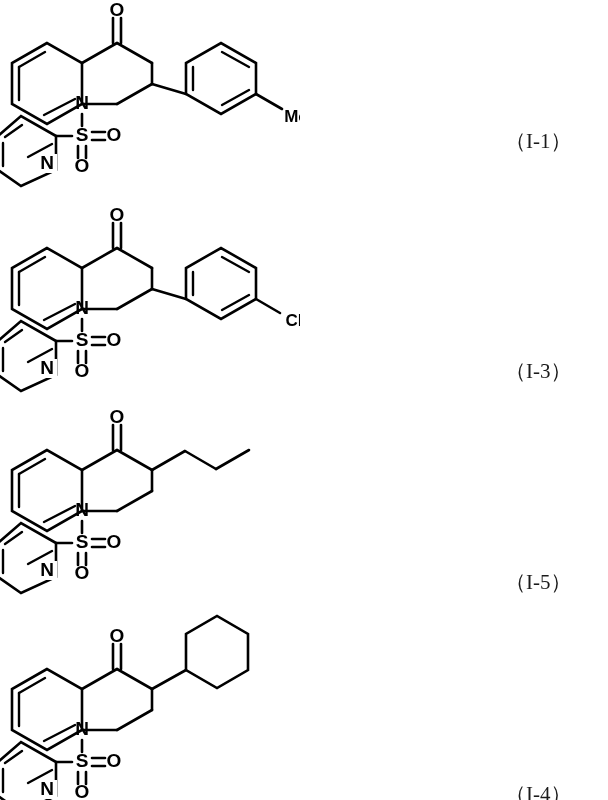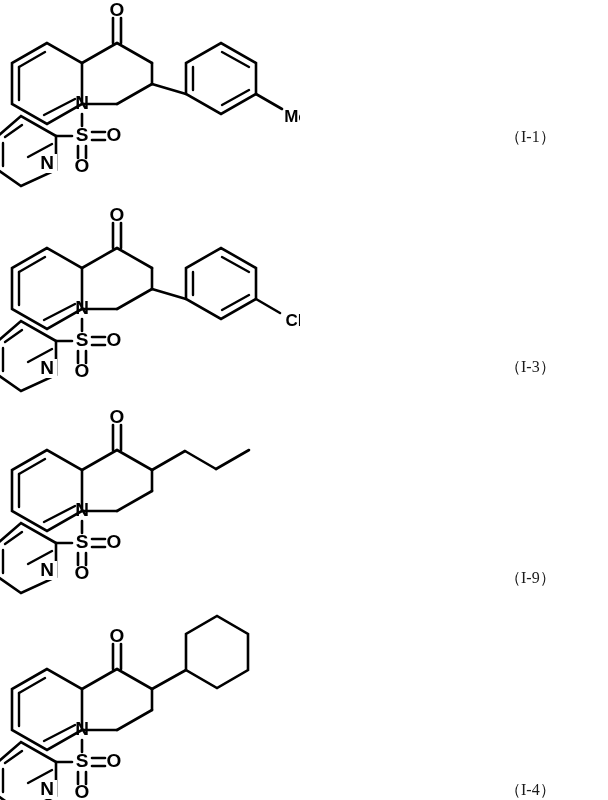--- a/index.html
+++ b/index.html
@@ -28,21 +28,21 @@
   }
   .struct-svg {
     position: absolute;
     left: 0;
     top: 0;
     display: block;
   }
   .cmpd-label {
     position: absolute;
     font-family: "Liberation Serif", serif;
-    font-size: 16px;
+    font-size: 21px;
     color: #1a1a1a;
     white-space: nowrap;
     letter-spacing: 0px;
   }
   
   svg text {
     font-family: "Liberation Sans", sans-serif;
     font-weight: bold;
     fill: #000000;
   }
@@ -205,21 +205,21 @@
       <line class="bond-thin" x1="52" y1="141" x2="28" y2="154"></line>
       <line class="bond-thin" x1="22" y1="122" x2="5" y2="134"></line>
       <line class="bond-thin" x1="3" y1="140" x2="3" y2="163"></line>
       <rect x="38" y="151" width="19" height="19" fill="#ffffff"></rect>
       <text class="atom-label" x="47" y="161">N</text>
 
       <line class="bond" x1="152" y1="60" x2="185" y2="41"></line>
       <line class="bond" x1="185" y1="41" x2="216" y2="59"></line>
       <line class="bond" x1="216" y1="59" x2="249" y2="40"></line>
     </svg>
-    <div class="cmpd-label" style="left:505px;top:158px;">（I-9）</div>
+    <div class="cmpd-label" style="left:505px;top:158px;">（I-5）</div>
   </div>
 
   <div class="structure-block" style="top:600px;height:200px;">
     <svg class="struct-svg" width="300" height="200" viewBox="0 0 300 200">
       <polygon class="bond" points="47,69 12,89 12,130 47,150 82,130 82,89"></polygon>
       <line class="bond-thin" x1="45" y1="78" x2="19" y2="93"></line>
       <line class="bond-thin" x1="19" y1="93" x2="19" y2="126"></line>
       <line class="bond-thin" x1="44" y1="141" x2="75" y2="125"></line>
       <line class="bond" x1="82" y1="89" x2="117" y2="69"></line>
       <line class="bond" x1="117" y1="69" x2="152" y2="89"></line>

